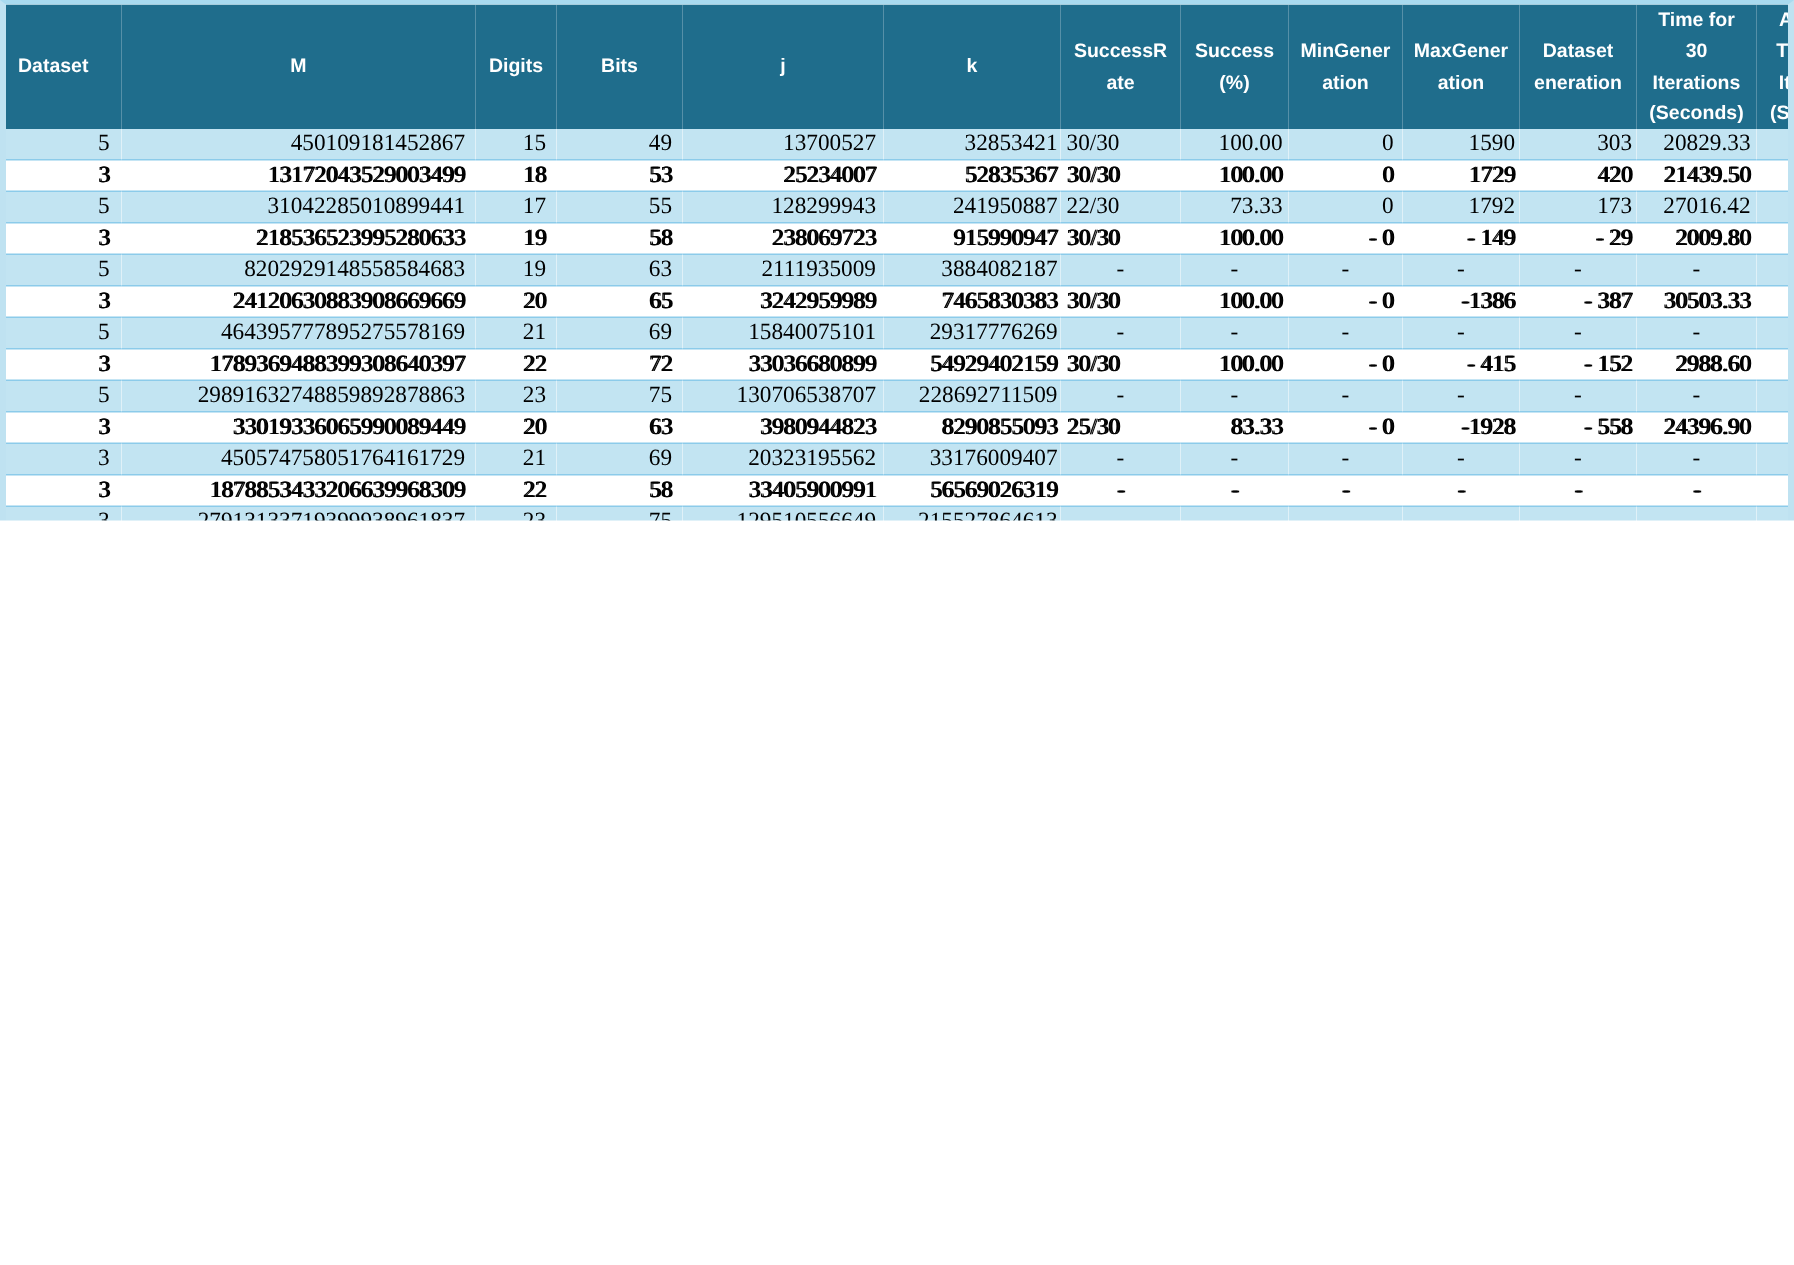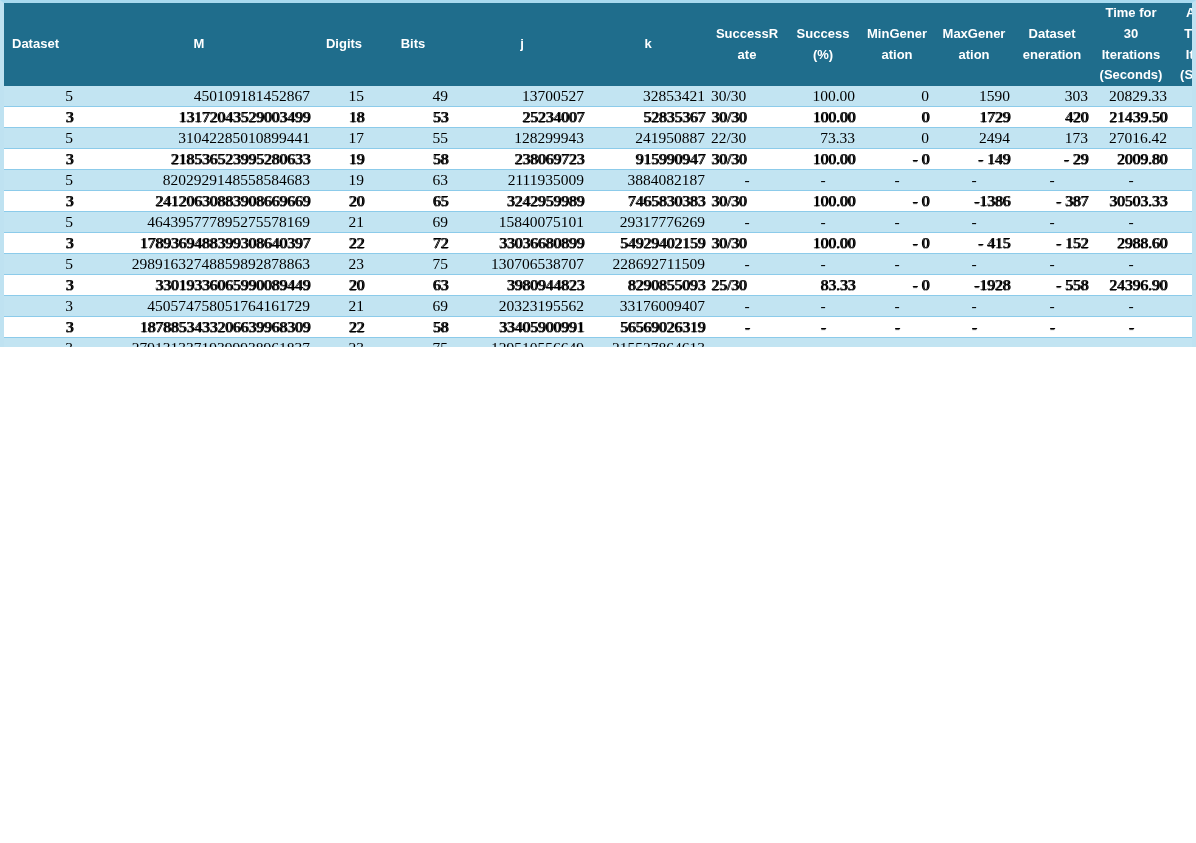--- a/index.html
+++ b/index.html
@@ -90,21 +90,21 @@
           <tr class="blue">
             <td class="a-r" style="padding-right: 8px;">5</td>
             <td class="a-r" style="padding-right: 7px;">31042285010899441</td>
             <td class="a-r" style="padding-right: 7px;">17</td>
             <td class="a-r" style="padding-right: 7px;">55</td>
             <td class="a-r" style="padding-right: 5px;">128299943</td>
             <td class="a-r" style="padding-right: 2px;">241950887</td>
             <td class="a-l" style="padding-left: 4px;">22/30</td>
             <td class="a-r" style="padding-right: 4px;">73.33</td>
             <td class="a-r" style="padding-right: 6px;">0</td>
-            <td class="a-r" style="padding-right: 3px;">2494</td>
+            <td class="a-r" style="padding-right: 3px;">1792</td>
             <td class="a-r" style="padding-right: 3px;">173</td>
             <td class="a-r" style="padding-right: 4px;">27016.42</td>
             <td class="a-r" style="padding-right: 3px;">900.55</td>
           </tr>
           <tr class="white doubled">
             <td class="a-r" style="padding-right: 8px;">3</td>
             <td class="a-r" style="padding-right: 7px; margin-top: 24px;">218536523995280633</td>
             <td class="a-r" style="padding-right: 7px;">19</td>
             <td class="a-r" style="padding-right: 7px;">58</td>
             <td class="a-r" style="padding-right: 5px;">238069723</td>

